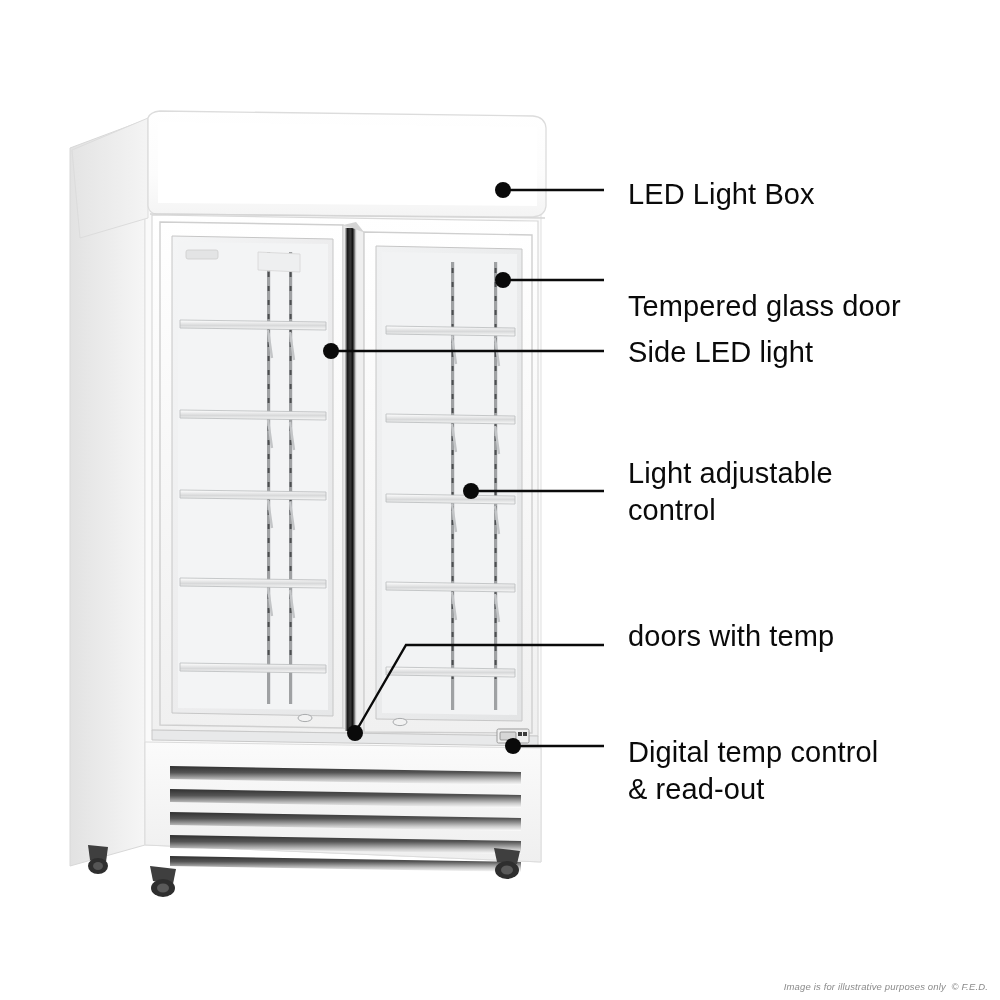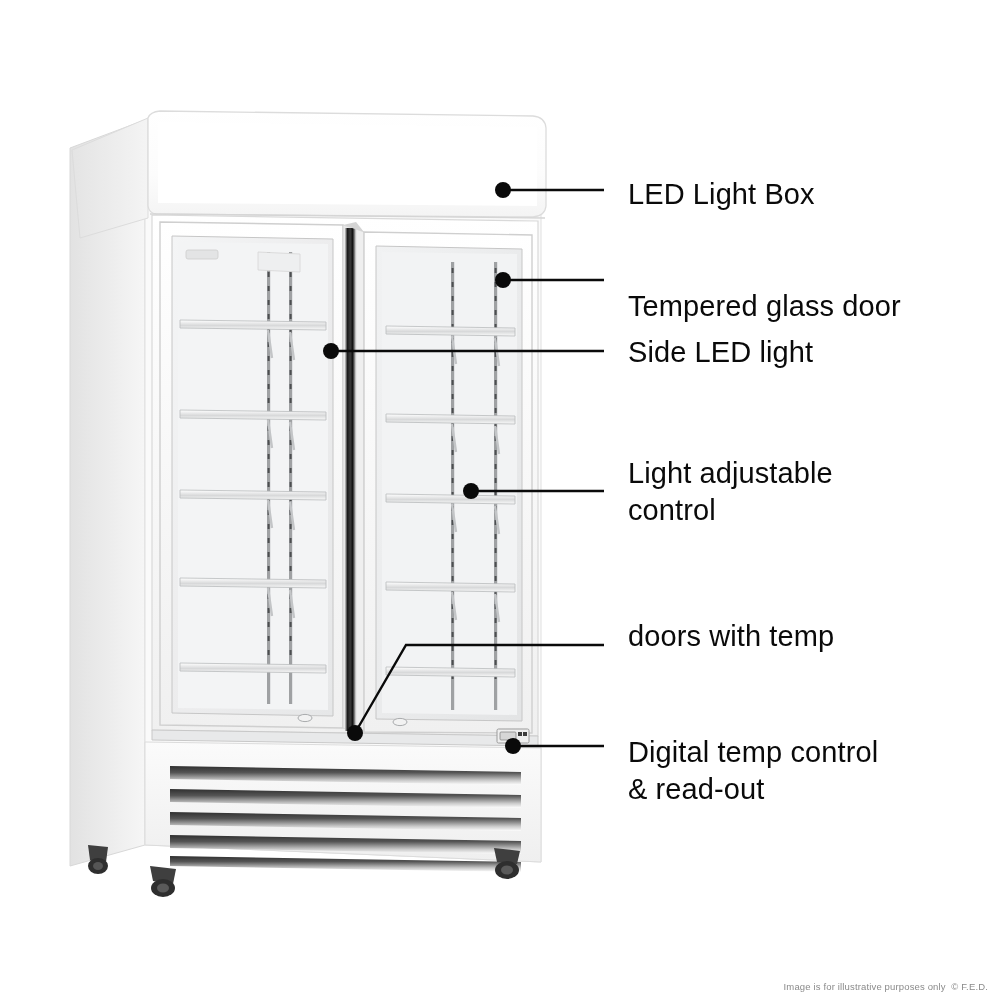--- a/index.html
+++ b/index.html
@@ -30,20 +30,21 @@
   }
   #footer-note {
     position: absolute;
     right: 12px;
     bottom: 8px;
     font-size: 9.5px;
     color: #8a8a8a;
     letter-spacing: 0.15px;
     font-family: "Liberation Sans", sans-serif;
     white-space: pre;
+    font-style: italic;
   }
 </style>
 </head>
 <body>
 
 <div id="stage">
 
   <svg id="artboard" viewBox="0 0 1000 1000" width="1000" height="1000" xmlns="http://www.w3.org/2000/svg">
     <defs>
       <linearGradient id="gSide" x1="0" y1="0" x2="1" y2="0">

